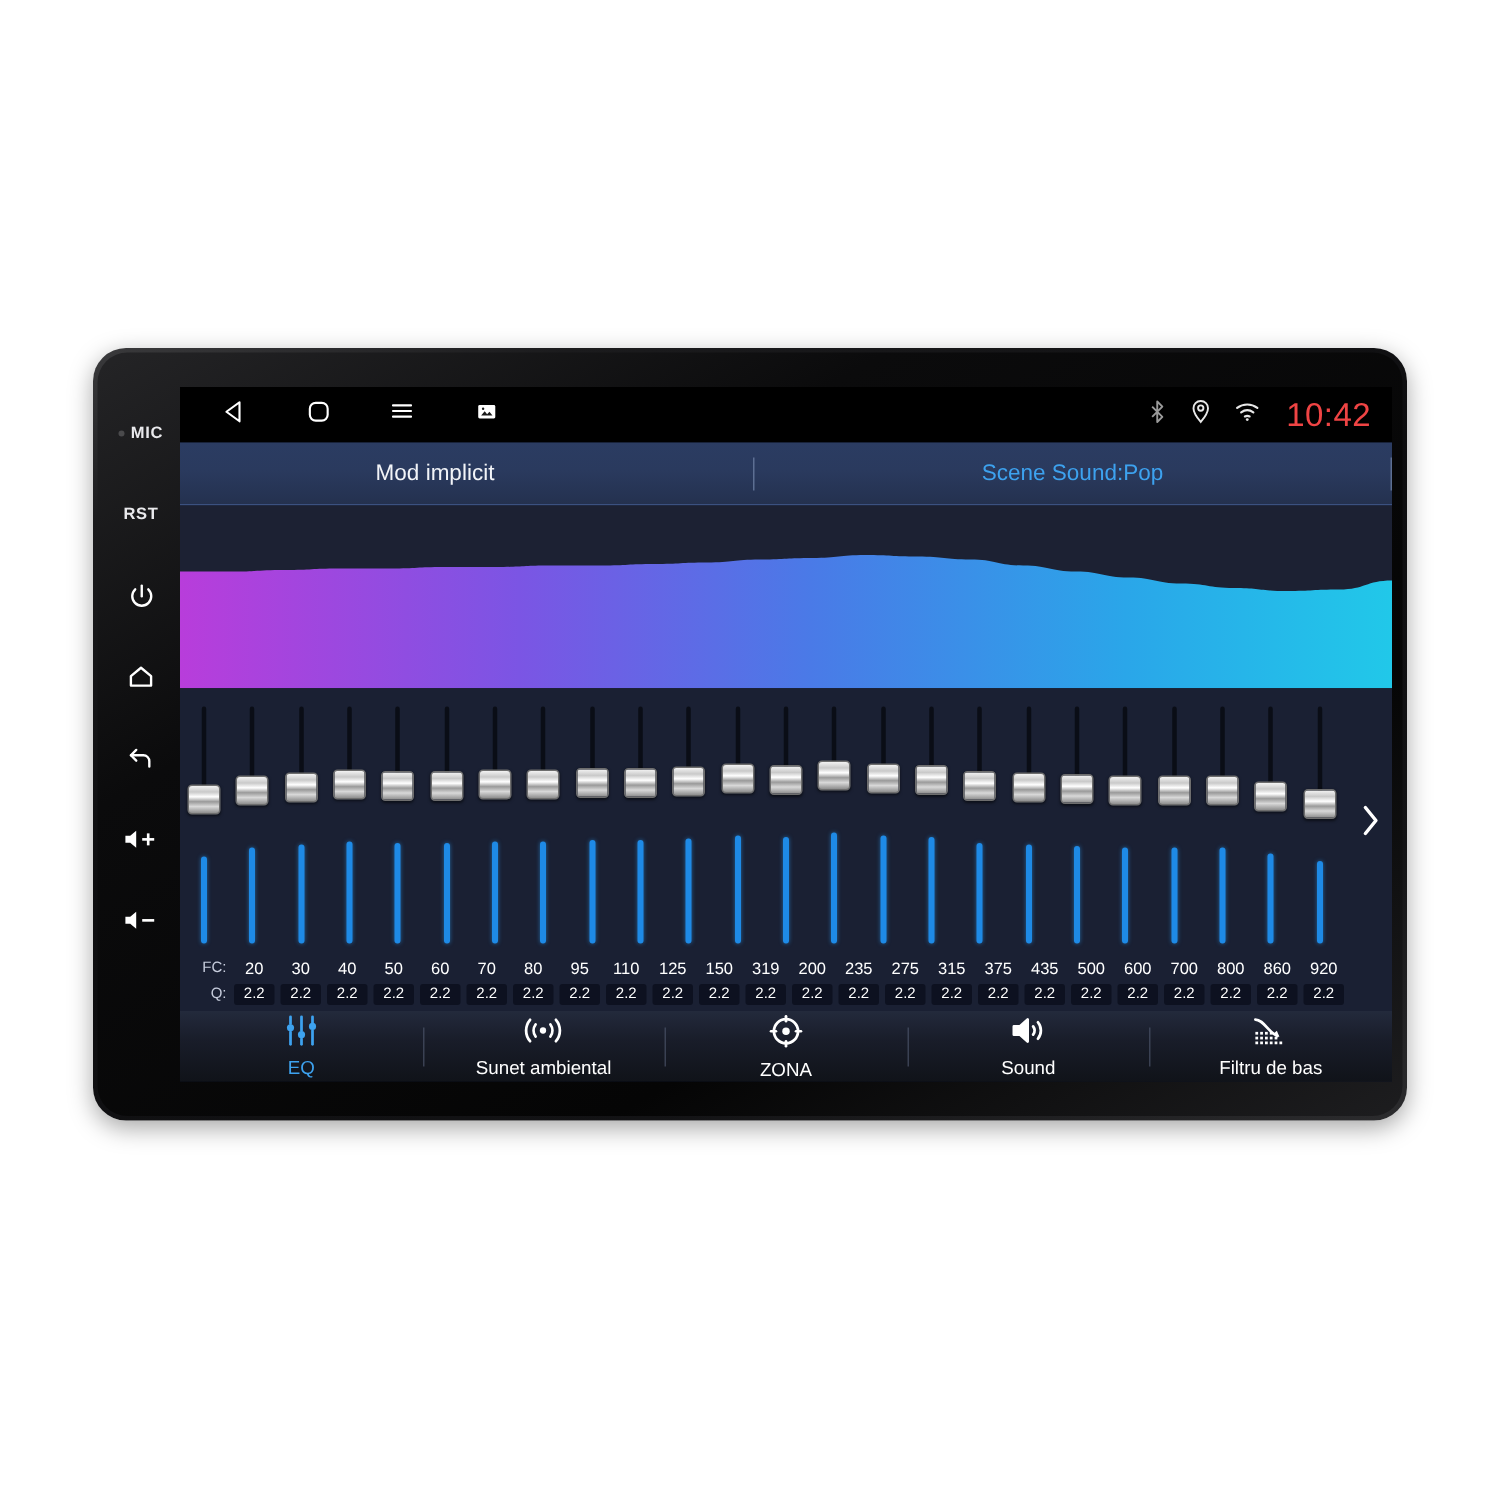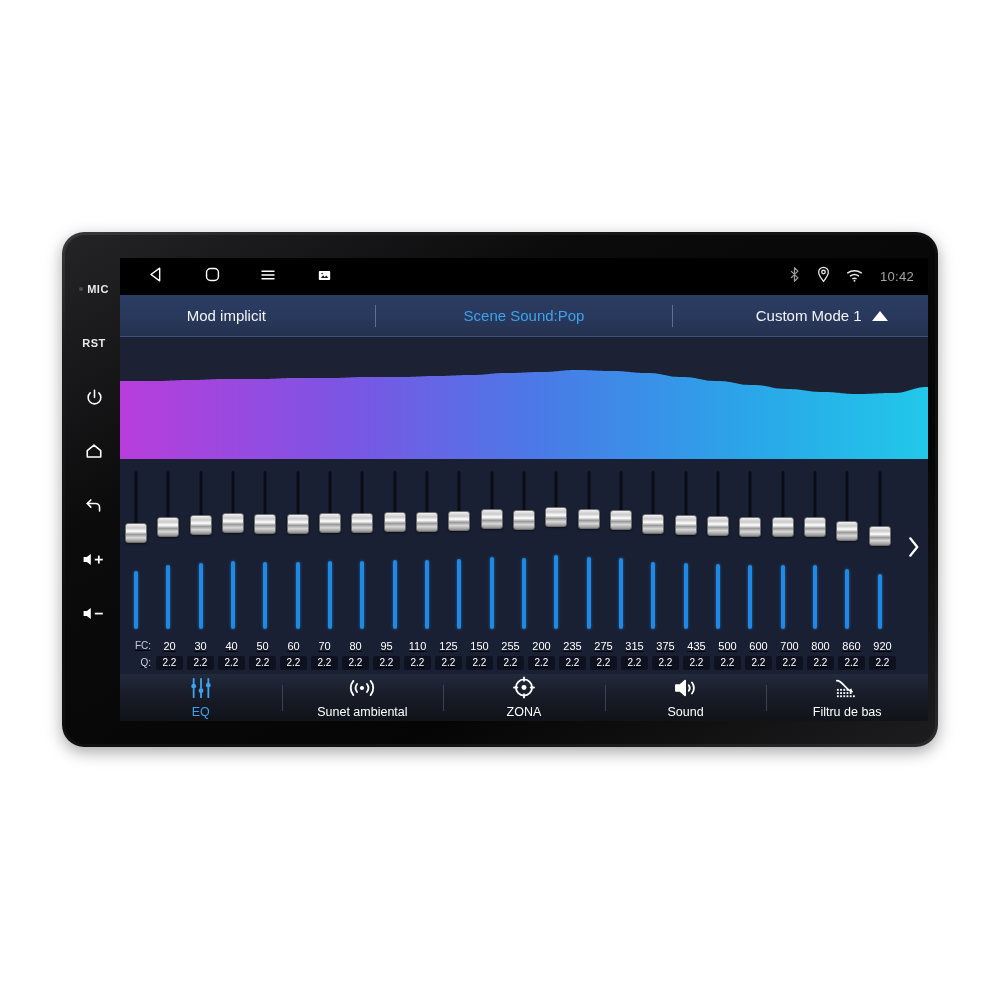--- a/index.html
+++ b/index.html
@@ -100,22 +100,22 @@
     color: #ffffff;
   }
   #status-right {
     margin-left: auto;
     display: flex;
     align-items: center;
     gap: 14px;
     color: #e7e7e7;
   }
   #clock {
-    font-size: 13px;
-    color: #a3a3a3;
+    font-size: 22px;
+    color: #ef4444;
     letter-spacing: 0.3px;
     padding-left: 2px;
   }
 
   
   #modebar {
     position: relative;
     height: 42px;
     display: flex;
     align-items: center;
@@ -242,21 +242,20 @@
     justify-content: center;
     color: #ffffff;
   }
 
   
   #eq-table {
     position: relative;
     display: flex;
     align-items: stretch;
     padding-bottom: 4px;
-    text-decoration: underline;
   }
   #eq-table-labels {
     width: 34px;
     flex: none;
     display: flex;
     flex-direction: column;
     justify-content: center;
     align-items: flex-end;
     padding-right: 3px;
     gap: 3px;
@@ -454,24 +453,20 @@
 
       <div id="modebar">
         <div class="modetab">
           <span>Mod implicit</span>
         </div>
         <div class="modesep"></div>
         <div class="modetab active">
           <span>Scene Sound:Pop</span>
         </div>
         <div class="modesep"></div>
-        <div class="modetab">
-          <span>Custom Mode 1</span>
-          <span class="caret-up"></span>
-        </div>
       </div>
 
       <div id="curve-area">
         <svg viewBox="0 0 808 122" preserveAspectRatio="none">
           <defs>
             <linearGradient id="curveGrad" x1="0" y1="0" x2="1" y2="0">
               <stop offset="0%" stop-color="#b83ddb"></stop>
               <stop offset="28%" stop-color="#7b55e4"></stop>
               <stop offset="52%" stop-color="#4a7ae7"></stop>
               <stop offset="78%" stop-color="#2aa6e9"></stop>
@@ -659,21 +654,21 @@
               </div>
               <div class="tcol">
                 <div class="fc-val">125</div>
                 <div class="q-val">2.2</div>
               </div>
               <div class="tcol">
                 <div class="fc-val">150</div>
                 <div class="q-val">2.2</div>
               </div>
               <div class="tcol">
-                <div class="fc-val">255</div>
+                <div class="fc-val">319</div>
                 <div class="q-val">2.2</div>
               </div>
               <div class="tcol">
                 <div class="fc-val">200</div>
                 <div class="q-val">2.2</div>
               </div>
               <div class="tcol">
                 <div class="fc-val">235</div>
                 <div class="q-val">2.2</div>
               </div>

